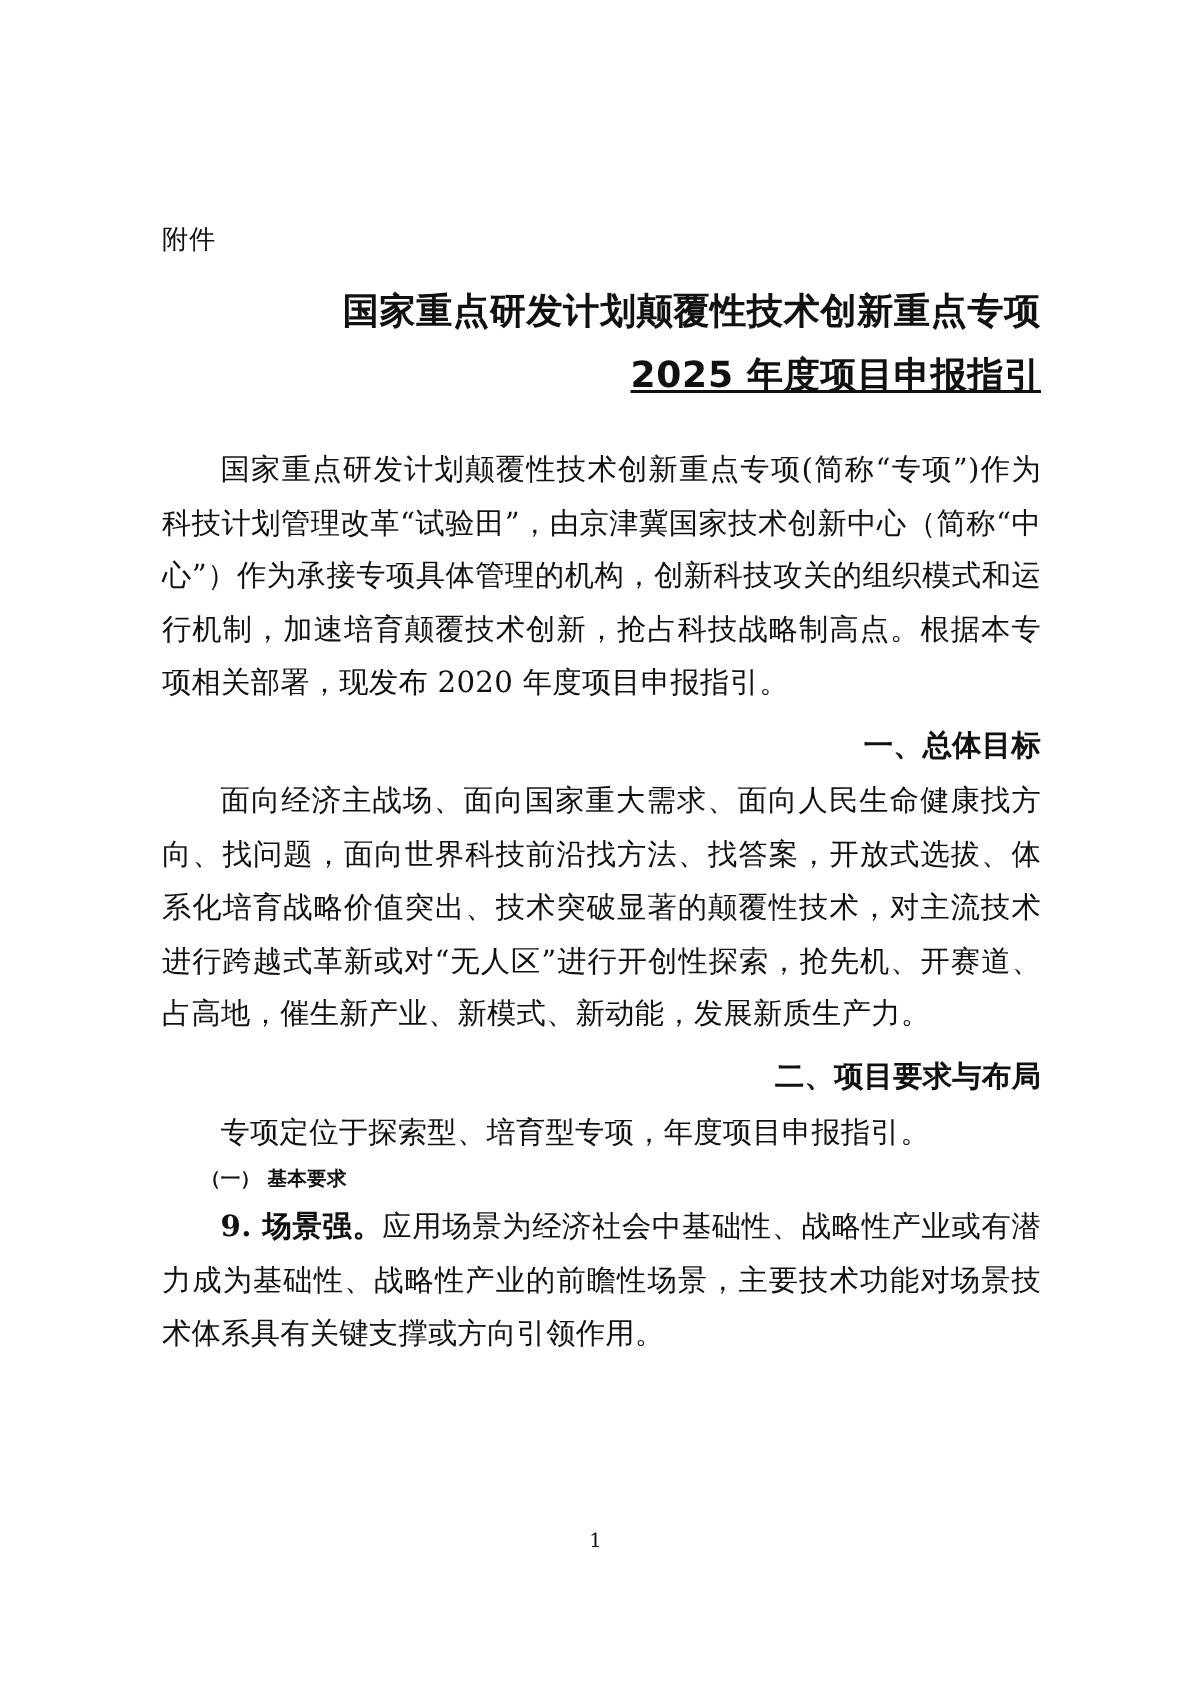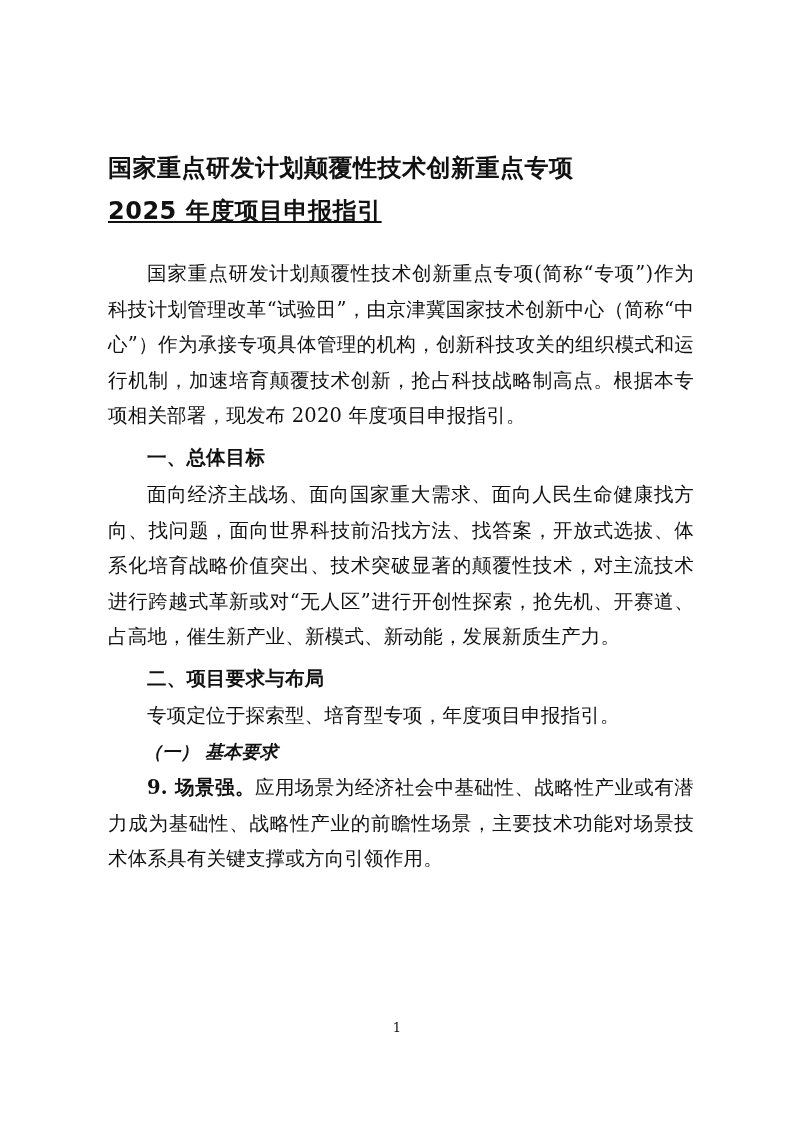--- a/index.html
+++ b/index.html
@@ -26,21 +26,21 @@
   }
   .attachment-label {
     font-size: 17.5px;
     line-height: 1.2;
     font-family: "DejaVu Serif", "Liberation Serif", serif;
     color: #111;
     margin: 0 0 18px 0;
     letter-spacing: 0.5px;
   }
   .doc-title {
-    text-align: left;
+    text-align: right;
     font-weight: bold;
     font-size: 24px;
     line-height: 1.55;
     letter-spacing: 0.5px;
     margin: 0;
     font-family: "DejaVu Sans", "Liberation Sans", sans-serif;
   }
   .doc-title .line {
     display: block;
     white-space: nowrap;
@@ -62,50 +62,51 @@
     letter-spacing: 0.2px;
   }
   h2.heading {
     font-size: 19.5px;
     line-height: 1.82;
     font-weight: bold;
     margin: 6px 0 2px 0;
     text-indent: 2em;
     font-family: "DejaVu Sans", "Liberation Sans", sans-serif;
     letter-spacing: 0.2px;
+    text-align: right;
   }
   h3.subheading {
-    font-size: 18px;
+    font-size: 13px;
     line-height: 1.82;
     font-weight: bold;
     margin: 2px 0 2px 0;
     text-indent: 2em;
     font-family: "DejaVu Serif", "Liberation Serif", serif;
     letter-spacing: 0.2px;
-    font-style: italic;
   }
   p.para .bold-run {
     font-weight: bold;
   }
   .page-number {
     position: absolute;
     left: 0;
     right: 0;
     bottom: 88px;
     text-align: center;
     font-size: 13px;
     color: #111;
     font-family: "DejaVu Serif", "Liberation Serif", serif;
   }
 </style>
 </head>
 <body>
 
 <div class="page">
 
+  <div class="attachment-label">附件</div>
 
   <div class="doc-title">
     <span class="line first">国家重点研发计划颠覆性技术创新重点专项</span>
     <span class="line second">2025 年度项目申报指引</span>
   </div>
 
   <div class="body-block">
 
     <p class="para">国家重点研发计划颠覆性技术创新重点专项(简称“专项”)作为科技计划管理改革“试验田”，由京津冀国家技术创新中心（简称“中心”）作为承接专项具体管理的机构，创新科技攻关的组织模式和运行机制，加速培育颠覆技术创新，抢占科技战略制高点。根据本专项相关部署，现发布 2020 年度项目申报指引。</p>
 

